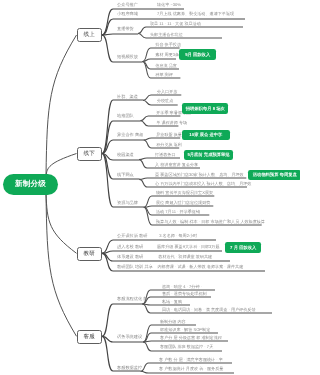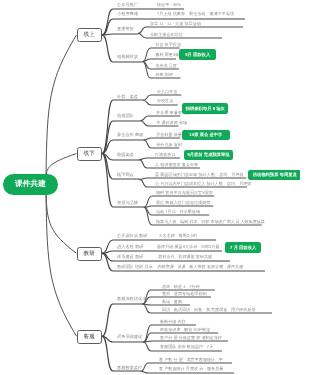--- a/index.html
+++ b/index.html
@@ -73,21 +73,21 @@
 <path d="M142.4 304 C 147.36 304, 145.44 313, 150.4 313 L272 313"></path>
 <path d="M143.2 342 C 148.16 342, 146.24 325, 151.2 325 L196 325"></path>
 <path d="M143.2 342 C 148.16 342, 146.24 333, 151.2 333 L218 333"></path>
 <path d="M143.2 342 C 148.16 342, 146.24 341, 151.2 341 L228 341"></path>
 <path d="M143.2 342 C 148.16 342, 146.24 351, 151.2 351 L222 351"></path>
 <path d="M140.5 371.3 C 145.46 371.3, 143.54 363, 148.5 363 L232 363"></path>
 <path d="M140.5 371.3 C 145.46 371.3, 143.54 373, 148.5 373 L234 373"></path>
       </g>
 </svg>
 <div class="rootnode" style="left:3px;top:174px;width:55px;height:21px">
-      <span>课件共建</span>
+      <span>新制分级</span>
     </div>
 <div class="l1node" style="left:76.5px;top:28.25px">
       <span>线上</span>
     </div>
 <div class="l2txt" style="left:117px;top:2.4px">公众号推广</div>
 <div class="l3txt" style="left:157px;top:1.9px">转化率 ~30%</div>
 <div class="l2txt" style="left:117px;top:11.4px">小程序商城</div>
 <div class="l3txt" style="left:157px;top:11.4px">7月上线 优惠券、裂变活动、邀请下单返现</div>
 <div class="l2txt" style="left:117px;top:26.1px">直播带货</div>
 <div class="l3txt" style="left:150px;top:20.6px">双旦 11 · 11 · 大促 双旦活动</div>

